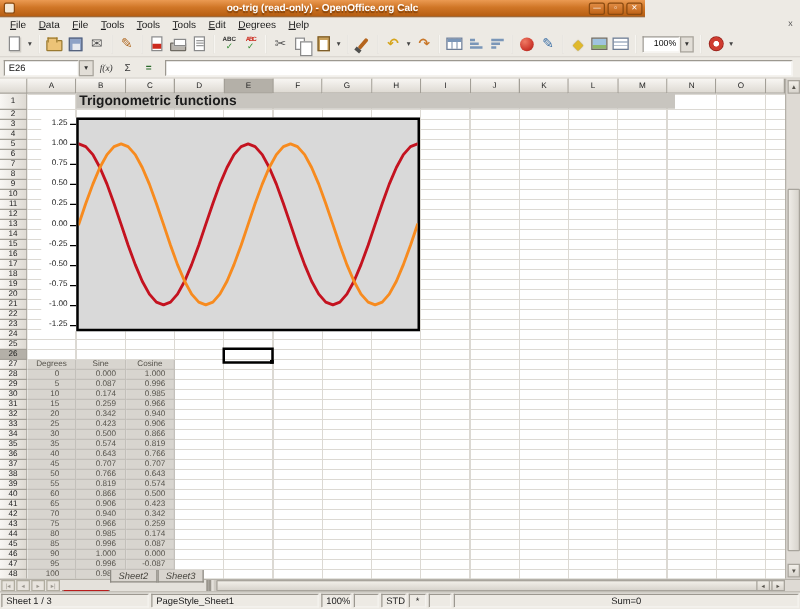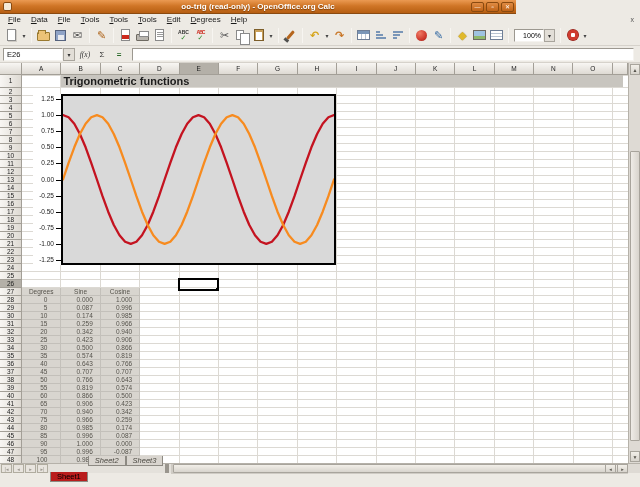--- a/index.html
+++ b/index.html
@@ -87,21 +87,21 @@
   .rowheads { position:absolute; left:0; top:75px; width:22px; height:388px; overflow:hidden; }
   .rowh { width:22px; background:linear-gradient(90deg,#f8f6f3,#dedad3); border-right:1px solid #a39f97; border-bottom:1px solid #a39f97; font-size:6.5px; color:#222; text-align:center; }
   .rowh.sel { background:#b4b0a8; }
 
   
   .cells { position:absolute; left:22px; top:75px; width:606px; height:388px; overflow:hidden; background:
       repeating-linear-gradient(to right, transparent 0 38.4px, #dcd9d3 38.4px 39.4px),
       repeating-linear-gradient(to bottom, transparent 0 7px, #dcd9d3 7px 8px),
       #fff;
     background-position:0 0, 0 5px; }
-  .titleband { position:absolute; left:39.4px; top:0; width:562px; height:12px; background:#c8c5bf; }
+  .titleband { position:absolute; left:39.4px; top:0; width:479px; height:12px; background:#c8c5bf; }
   .titleband span { font-size:11px; font-weight:600; color:#1c1c1c; line-height:12.5px; padding-left:2px; display:block; white-space:nowrap; }
 
   
   .chartobj { position:absolute; left:11px; top:19px; width:303px; height:171px; background:#fff; }
   .plot { position:absolute; left:28px; top:0; width:275px; height:171px; border:2px solid #000; background:#d9d9d9; }
   .ylab { position:absolute; left:0; width:21px; text-align:right; font-size:6.5px; color:#1a1a1a; height:8px; line-height:8px; }
   .ytick { position:absolute; left:23px; width:5px; height:1px; background:#000; }
 
   
   .dtable { position:absolute; left:0; top:213px; width:119.2px; }
@@ -530,14 +530,24 @@
       </span>
     <span class="splitter"></span>
     <span class="hscroll">
       <span class="hthumb"></span>
       <span class="harrow" style="right:12px">◂</span>
       <span class="harrow" style="right:0">▸</span>
     </span>
   </div>
   <div class="scorner"></div>
 
+  <div class="statusbar">
+    <span class="seg s1">Sheet 1 / 3</span>
+    <span class="seg s2">PageStyle_Sheet1</span>
+    <span class="seg s3">100%</span>
+    <span class="seg s4"></span>
+    <span class="seg s5">STD</span>
+    <span class="seg s6">*</span>
+    <span class="seg s7"></span>
+    <span class="seg s8">Sum=0</span>
+  </div>
 
 </div>
 
 </body></html>

